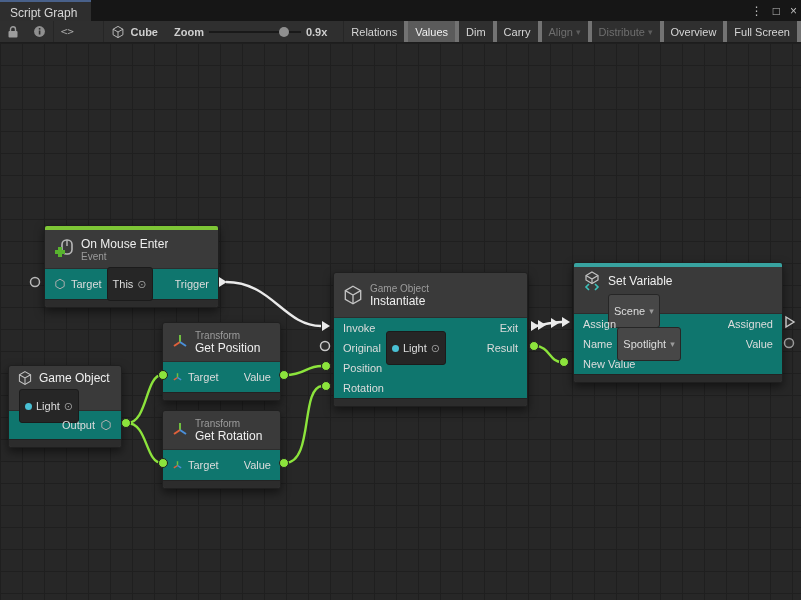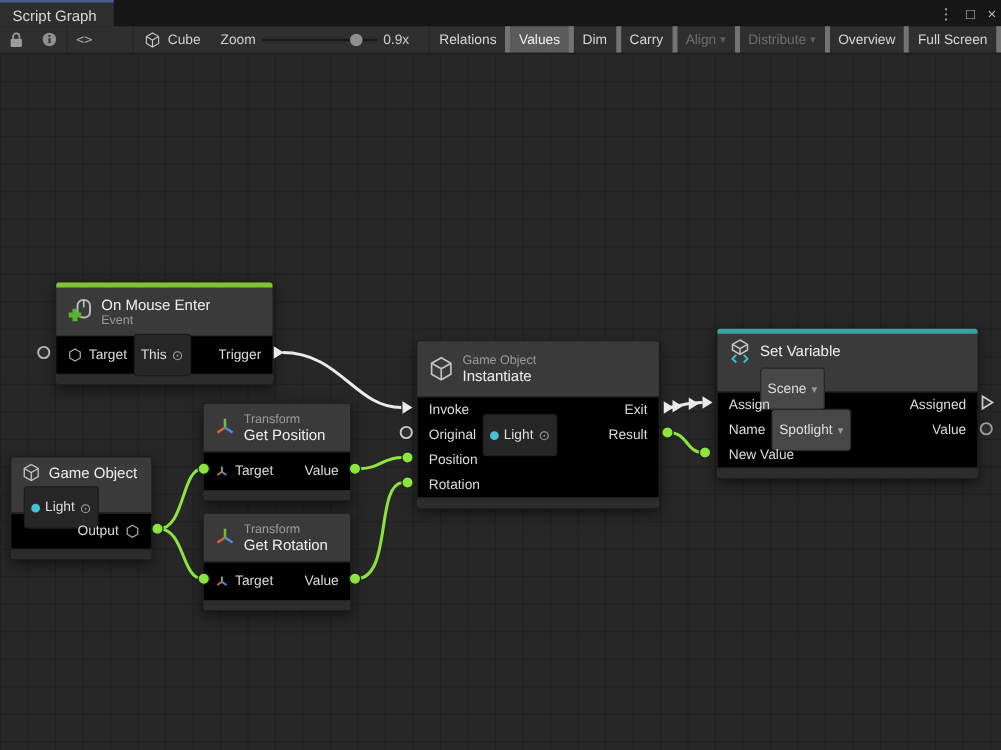--- a/index.html
+++ b/index.html
@@ -15,21 +15,21 @@
   .win-ctrls { position:absolute; right:4px; top:0; height:21px; display:flex; align-items:center; gap:10px;
     color:#bdbdbd; font-size:12px; }
   .win-ctrls span { cursor:default; }
 
   
   .toolbar { position:absolute; top:21px; left:0; right:0; height:22px; background:#2f2f2f;
     border-bottom:1px solid #1d1d1d; display:flex; align-items:center; color:#cfcfcf; font-size:11px; }
   .tb-icon { padding:0 7px; display:flex; align-items:center; height:100%; }
   .tb-sep { width:1px; height:100%; background:#262626; }
   .tb-gap { width:34px; }
-  .tb-group { display:flex; align-items:center; gap:5px; padding:0 8px; height:100%; }
+  .tb-group { display:flex; align-items:center; gap:5px; padding:0 8px; height:100%;font-weight:bold; }
   .slider { position:relative; width:92px; height:22px; }
   .slider .track { position:absolute; top:10px; left:0; right:0; height:2px; background:#191919; }
   .slider .knob { position:absolute; top:6px; left:70px; width:10px; height:10px; border-radius:50%; background:#8f8f8f; }
   .tb-buttons { display:flex; height:100%; margin-left:8px; border-left:1px solid #262626; }
   .tb-btn { display:flex; align-items:center; gap:3px; padding:0 7px; height:100%;
     border-right:4px solid #737373; color:#d6d6d6; white-space:nowrap; }
   .tb-btn.active { background:#5b5b5b; color:#f0f0f0; }
   .tb-btn.disabled { color:#6e6e6e; }
   .chev { font-size:9px; color:#9a9a9a; }
   .tb-btn.disabled .chev { color:#5d5d5d; }
@@ -46,21 +46,21 @@
     box-shadow:0 4px 10px rgba(0,0,0,.5); color:#e2e2e2; }
   .accent { height:4px; border-radius:2px 2px 0 0; }
   .accent.green { background:#7ec636; }
   .accent.teal { background:#38a3a0; }
   .hdr { display:flex; align-items:center; gap:6px; padding:4px 8px; }
   .hdr-col { display:flex; flex-direction:column; justify-content:center; min-width:0; }
   .t-title { font-size:12px; color:#efefef; white-space:nowrap; overflow:hidden; }
   .t-sub { font-size:10px; color:#9c9c9c; white-space:nowrap; overflow:hidden; }
   .hdr-stack { display:flex; flex-direction:column; gap:3px; padding:4px 8px; }
   .hdr-row { display:flex; align-items:center; gap:6px; }
-  .rows { background:#000000; border-top:1px solid #2d2d2d; }
+  .rows { background:#0f766e; border-top:1px solid #2d2d2d; }
   .row { display:flex; align-items:center; justify-content:space-between; padding:0 9px;
     font-size:11px; color:#dcdcdc; }
   .row.h20 { height:20px; }
   .row.h28 { height:28px; }
   .row.h30 { height:30px; }
   .row .left, .row .right { display:flex; align-items:center; gap:5px; min-width:0; }
   .clip { white-space:nowrap; overflow:hidden; }
   .footer { height:8px; background:#2c2c2c; border-top:1px solid #232323; border-radius:0 0 3px 3px; }
 
   .chip { display:inline-flex; align-items:center; gap:4px; background:#262626; border:1px solid #1b1b1b;

